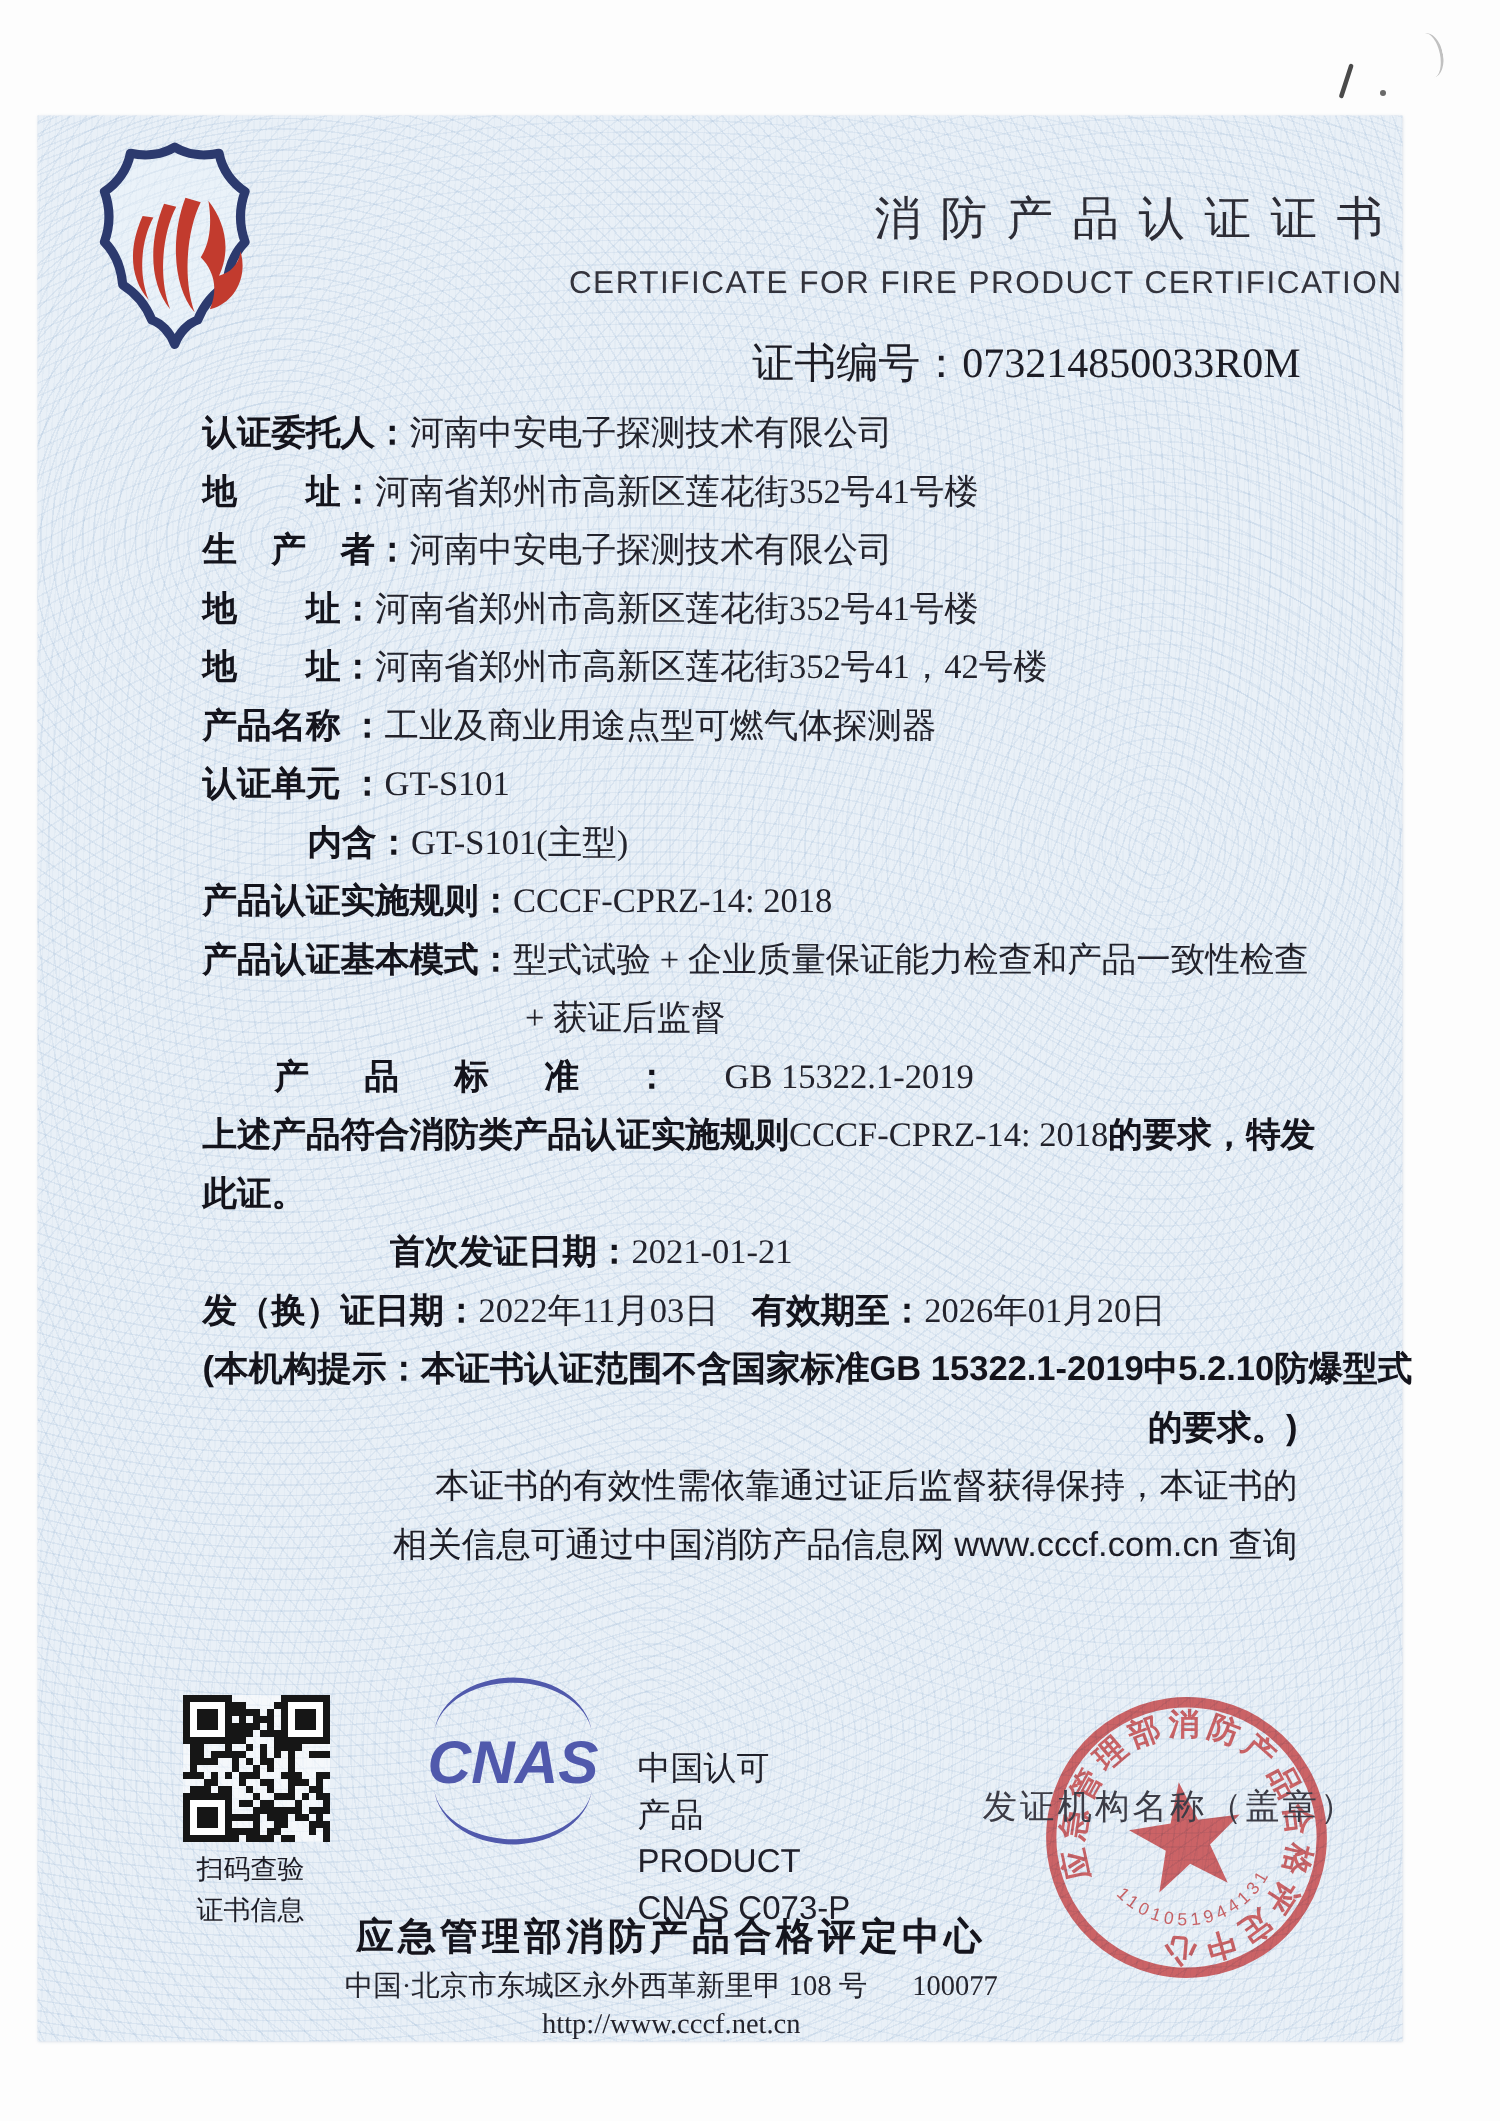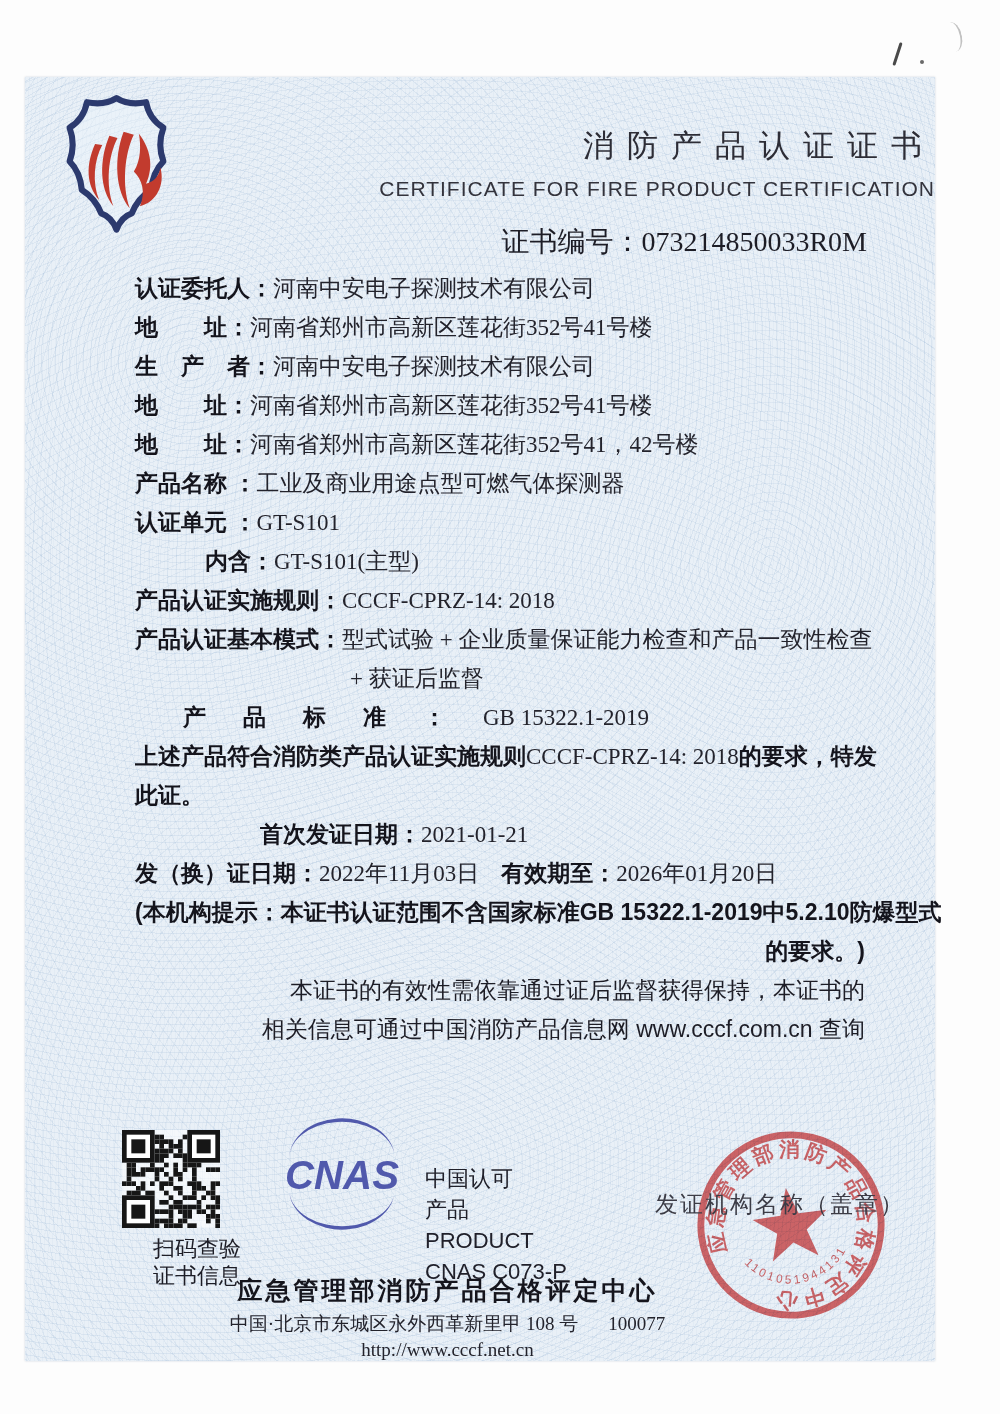--- a/index.html
+++ b/index.html
@@ -48,21 +48,21 @@
   .ind2{padding-left:215px;}
   .ind3{padding-left:125px;}
   .spread{letter-spacing:37px;margin-left:48px;}
   .gap-left{margin-left:22px;}
 
   
   .qr{position:absolute;left:97px;top:1053px;width:98px;height:98px;}
   .qr svg{width:98px;height:98px;display:block;}
   .qr-caption{
     position:absolute;left:106px;top:1158px;
-    font-family:Liberation Sans, sans-serif;font-size:22px;line-height:27px;color:#1d1d26;margin-left:22px;
+    font-family:Liberation Mono, monospace;font-size:18px;line-height:27px;color:#1d1d26;
   }
   .cnas-logo{position:absolute;left:250px;top:1041px;width:134px;height:112px;}
   .cnas-text{
     position:absolute;left:400px;top:1042px;font-size:22px;line-height:31px;color:#20202a;margin-top:44px;
   }
   .cnas-text .cn{font-family:"Liberation Serif",serif;}
   .seal-label{
     position:absolute;left:630px;top:1112px;z-index:4;
     font-family:"Liberation Serif",serif;font-size:23px;letter-spacing:2px;color:#3c3c46;
   }

